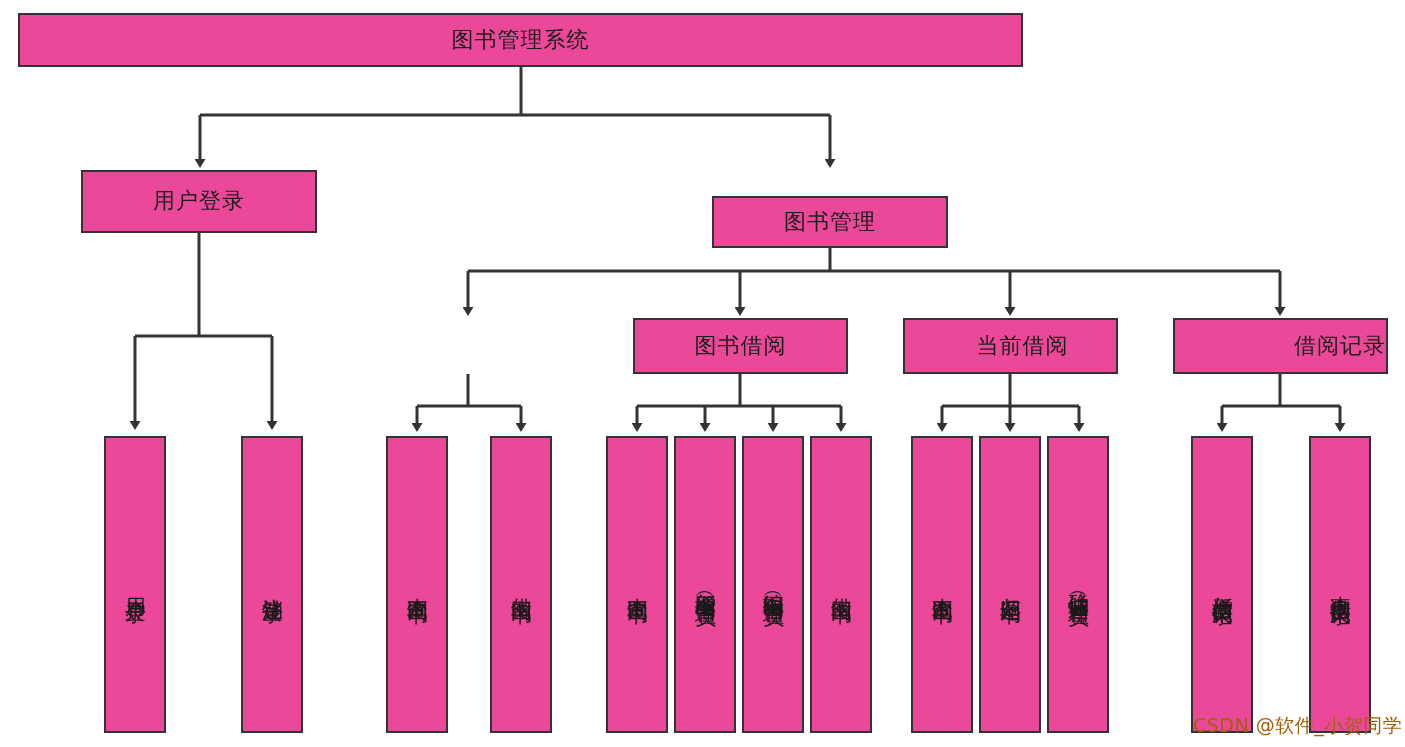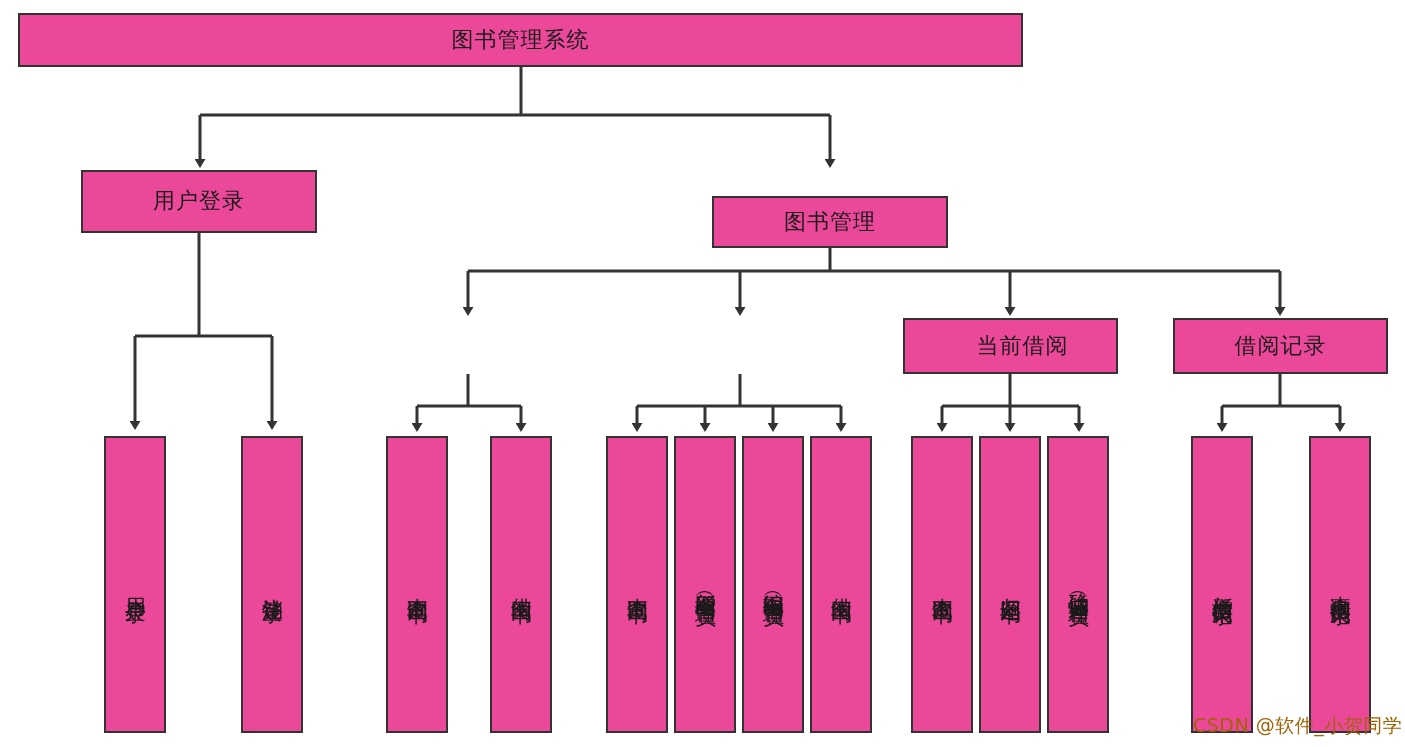--- a/index.html
+++ b/index.html
@@ -124,24 +124,27 @@
     <span>图书管理系统</span>
   </div>
 
   <div class="node horiz" style="left:81px; top:170px; width:236px; height:63px;">
     <span>用户登录</span>
   </div>
   <div class="node horiz" style="left:712px; top:170px; width:236px; height:52px;margin-top:26px;">
     <span>图书管理</span>
   </div>
 
+  <div class="node horiz" style="left:633px; top:318px; width:215px; height:56px;">
+    <span>图书借阅</span>
+  </div>
   <div class="node horiz" style="left:903px; top:318px; width:215px; height:56px;padding-left:24px;">
     <span>当前借阅</span>
   </div>
-  <div class="node horiz" style="left:1173px; top:318px; width:215px; height:56px;">
+  <div class="node horiz" style="left:1173px; top:318px; width:215px; height:56px;justify-content:flex-end;">
     <span>借阅记录</span>
   </div>
 
   <div class="node vert" style="left:104px; top:436px; width:62px; height:297px;">
     <span>用户登录</span>
   </div>
   <div class="node vert" style="left:241px; top:436px; width:62px; height:297px;">
     <span>注销登录</span>
   </div>
 

